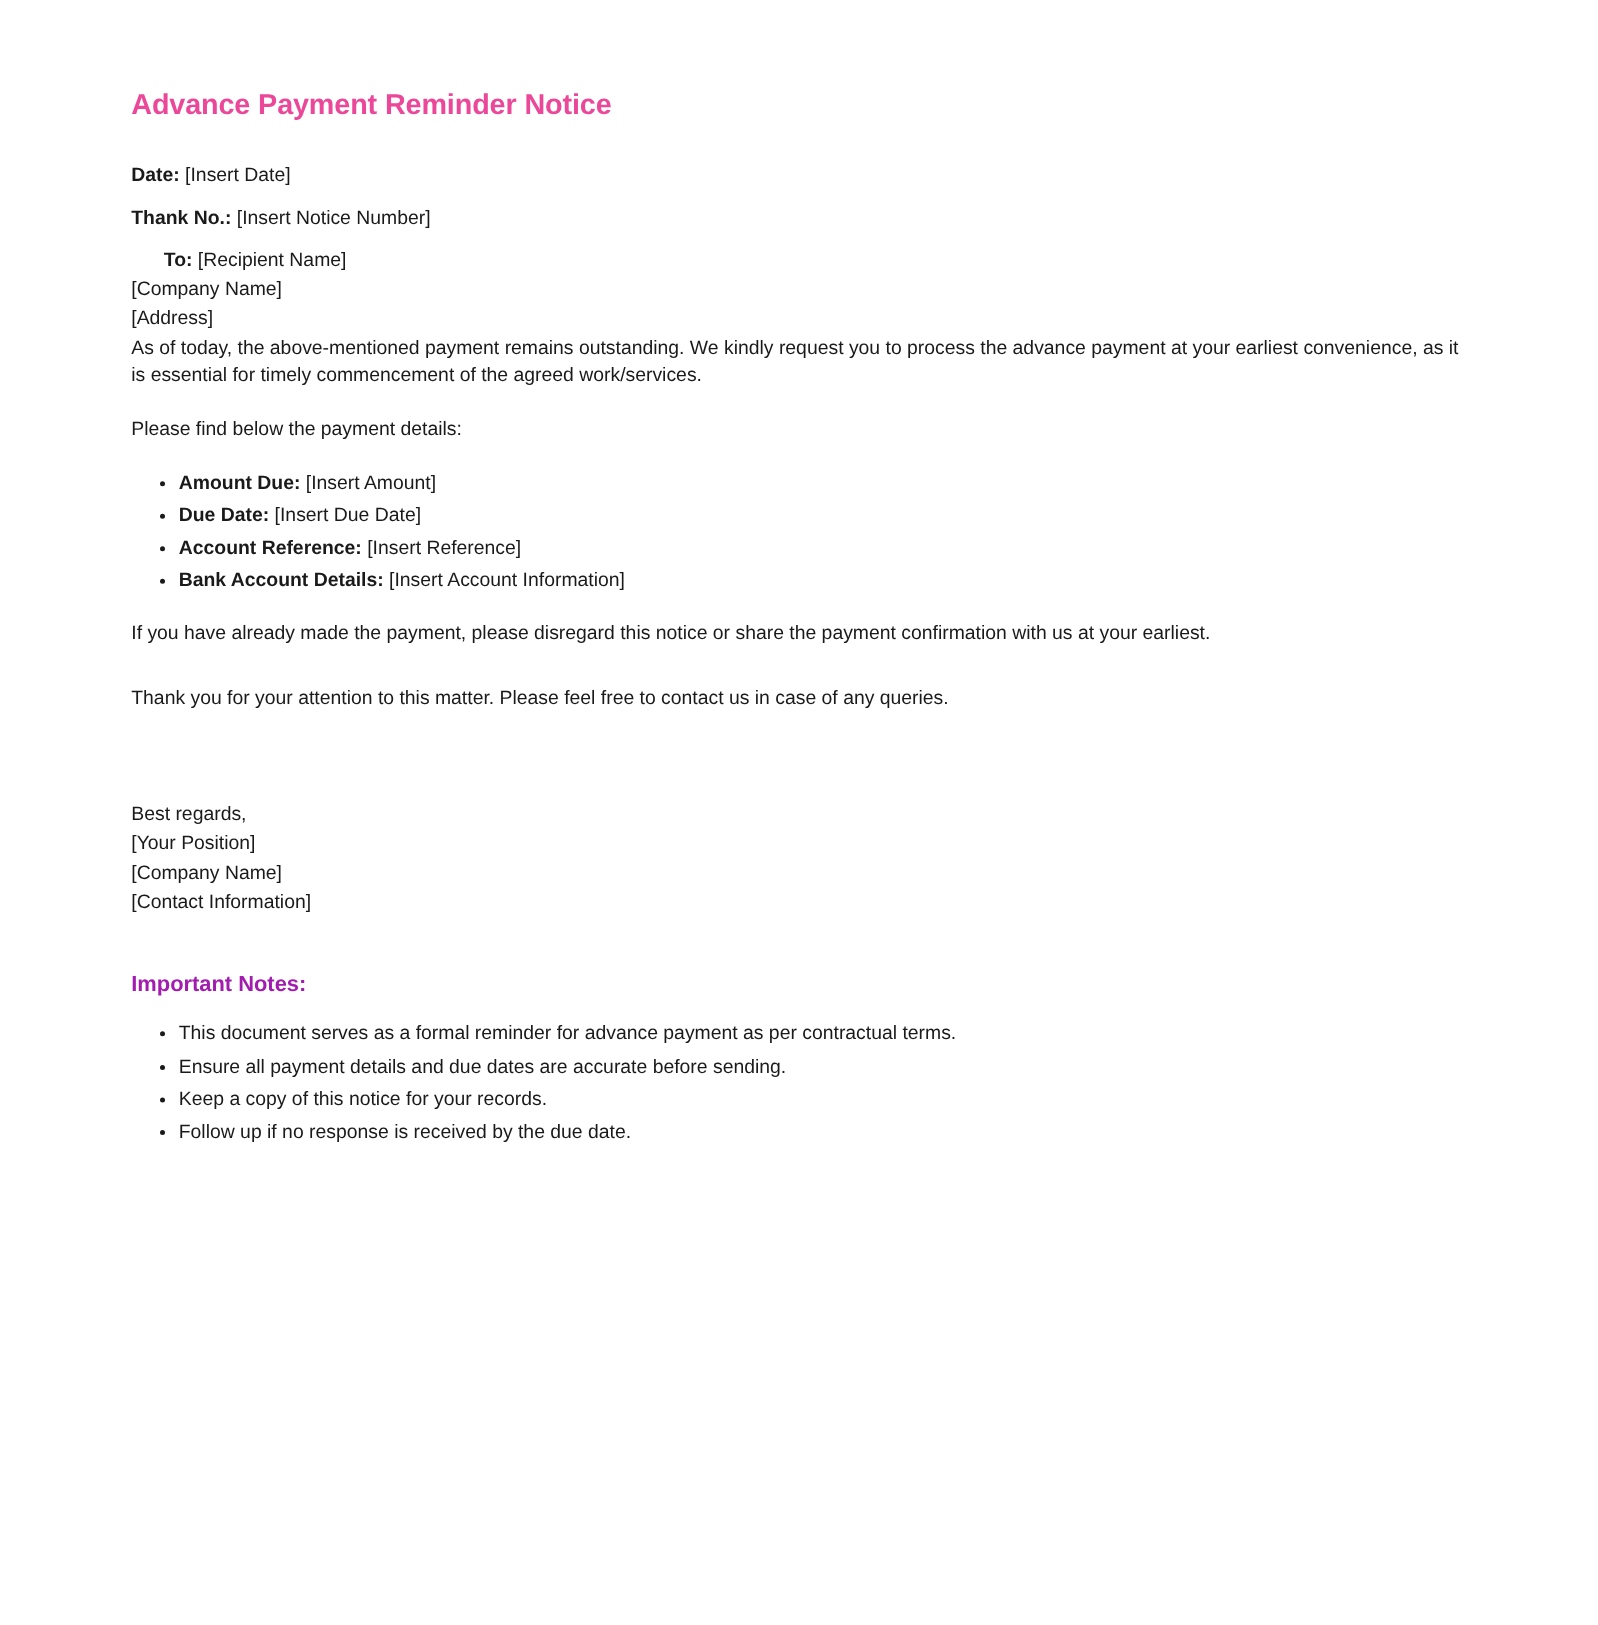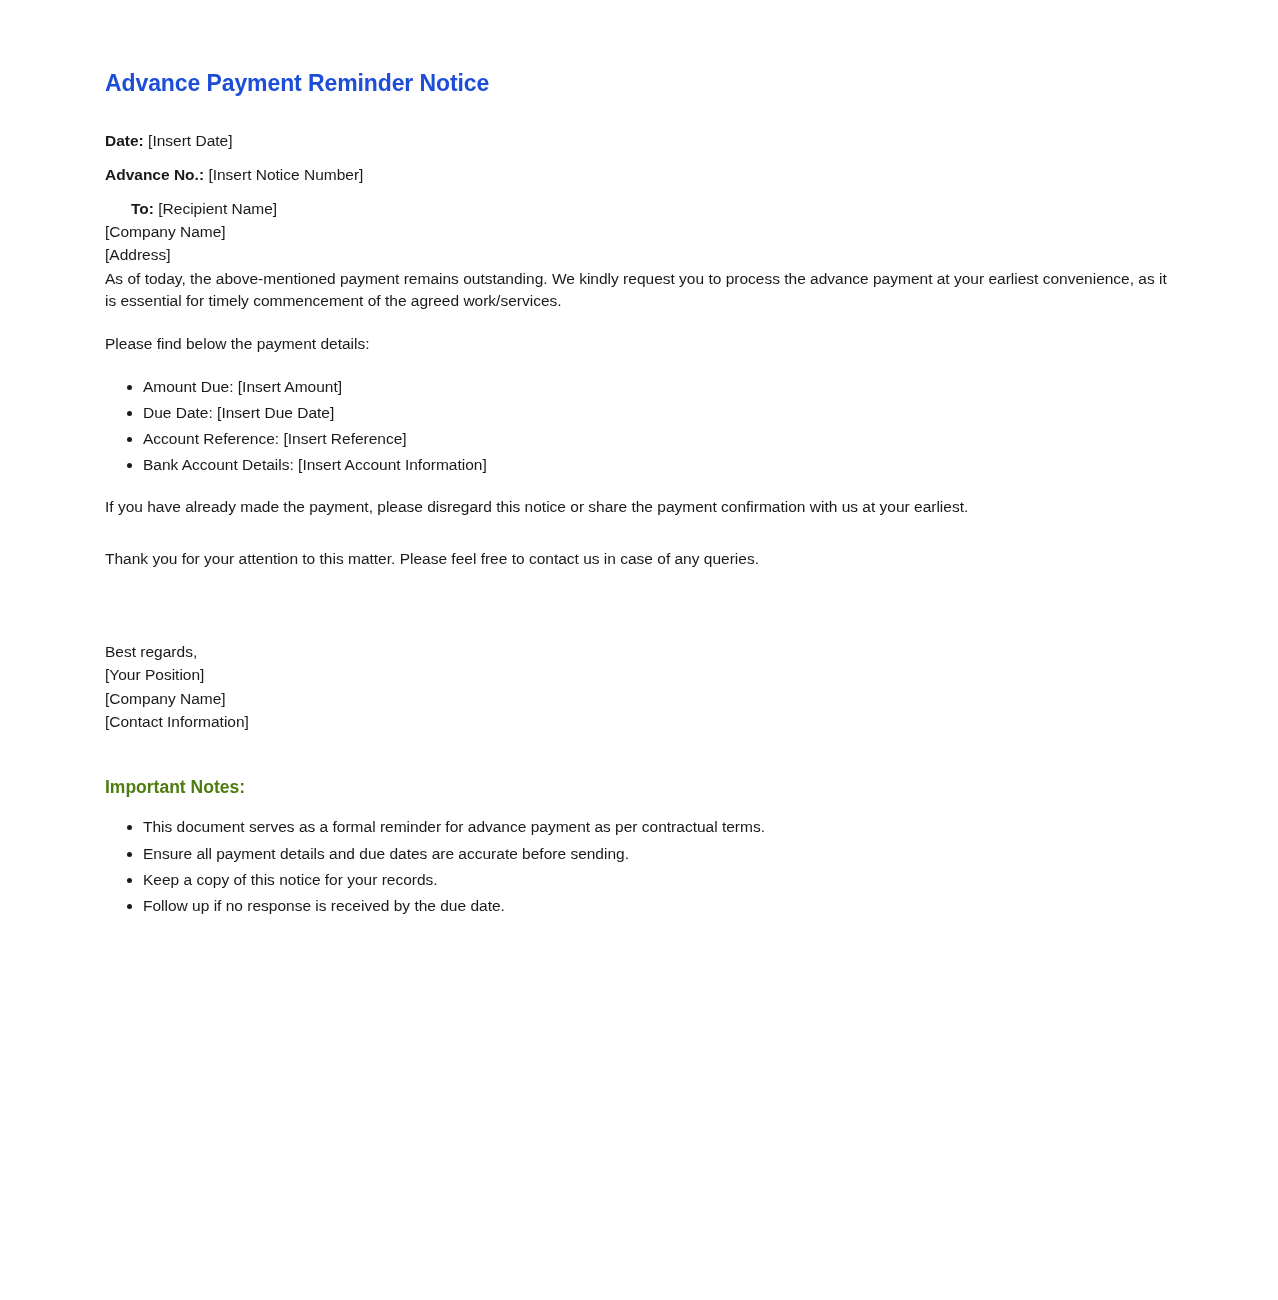--- a/index.html
+++ b/index.html
@@ -14,21 +14,21 @@
     color: #1a1a1a;
     -webkit-font-smoothing: antialiased;
   }
   .page {
     padding: 70px 105px 40px 105px;
     box-sizing: border-box;
   }
   .doc-title {
     font-size: 23px;
     font-weight: bold;
-    color: #1d4ed8;
+    color: #ec4899;
     margin: 0 0 34px 0;
     letter-spacing: -0.1px;
   }
   .meta-line {
     font-size: 15.5px;
     line-height: 1.35;
     margin: 0 0 13px 0;
   }
   .meta-line .lbl {
     font-weight: bold;
@@ -62,52 +62,52 @@
     margin: 0 0 21px 0;
     padding-left: 38px;
     list-style: disc;
   }
   ul.doc-list li {
     font-size: 15.5px;
     line-height: 1.36;
     margin-bottom: 5px;
   }
   ul.doc-list li b {
-    font-weight: normal;
+    font-weight: bold;
   }
   .spacer-sm { height: 9px; }
   .spacer-lg { height: 50px; }
   .signoff {
     font-size: 15.5px;
     line-height: 1.38;
   }
   .signoff div {
     margin-bottom: 2px;
   }
   .notes-title {
     font-size: 17.5px;
     font-weight: bold;
-    color: #4d7c0f;
+    color: #a21caf;
     margin: 45px 0 18px 0;
   }
 </style>
 </head>
 <body>
 
 <div class="page">
 
   <h1 class="doc-title">Advance Payment Reminder Notice</h1>
 
   <p class="meta-line">
     <span class="lbl">Date:</span>
     <span>[Insert Date]</span>
   </p>
 
   <p class="meta-line">
-    <span class="lbl">Advance No.:</span>
+    <span class="lbl">Thank No.:</span>
     <span>[Insert Notice Number]</span>
   </p>
 
   <div class="addr-block">
     <div>
       <span class="lbl">To:</span>
       <span>[Recipient Name]</span>
     </div>
     <div>[Company Name]</div>
     <div>[Address]</div>

